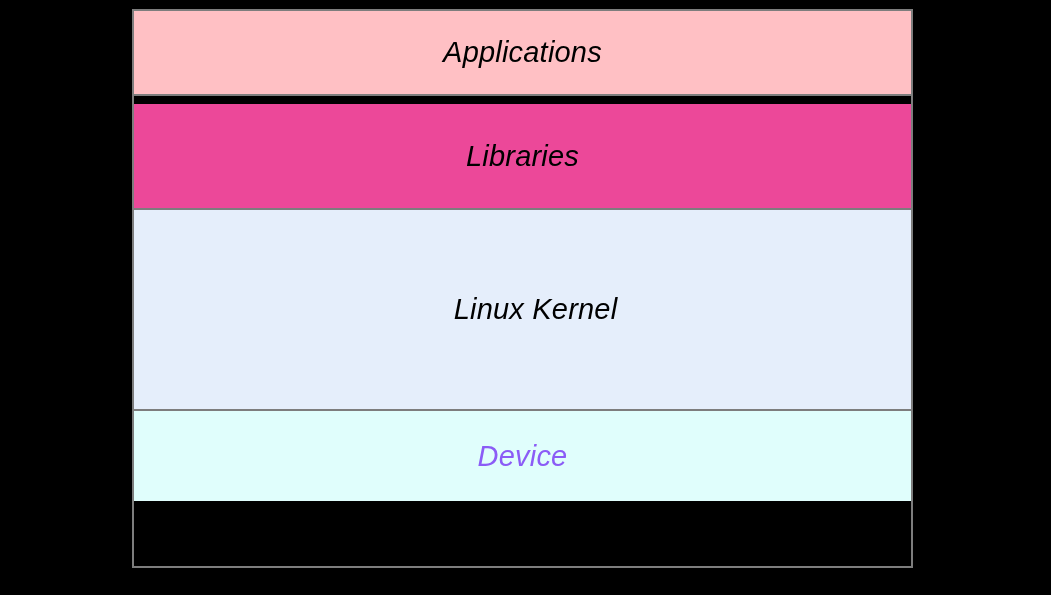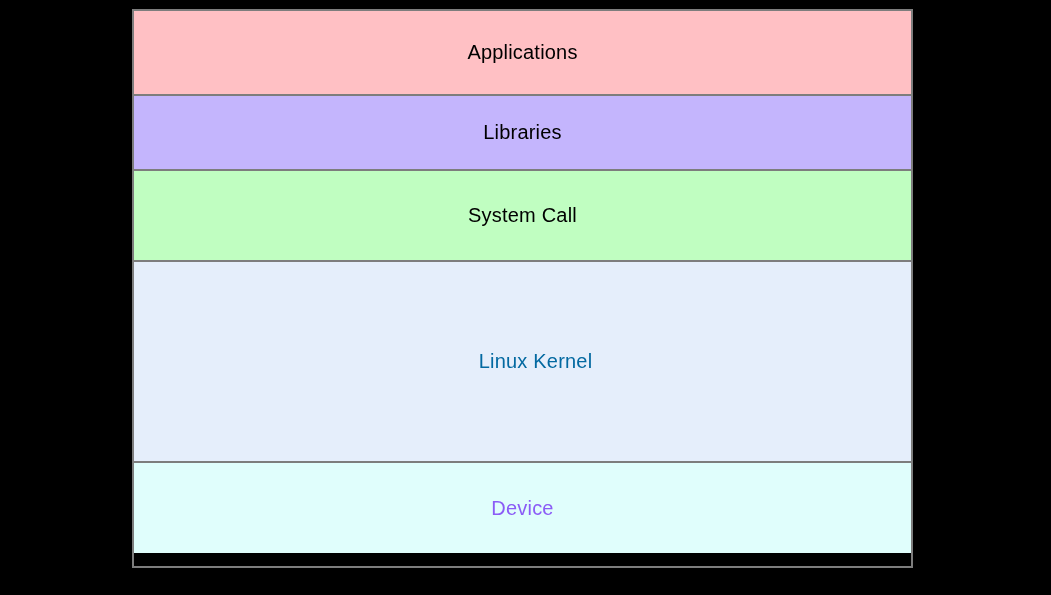--- a/index.html
+++ b/index.html
@@ -30,37 +30,35 @@
     border-bottom: 2px solid #7d7d7d;
     display: flex;
     align-items: center;
     justify-content: center;
     flex: 0 0 auto;
   }
   .layer:last-child {
     border-bottom: none;
   }
   .layer-label {
-    font-size: 20px;
+    font-size: 29px;
     color: #000000;
     letter-spacing: 0.2px;
+    font-style: italic;
   }
 </style>
 </head>
 <body style="background: rgb(0, 0, 0);">
 
 <div id="stack-diagram" style="border-color: rgb(125, 125, 125);">
   <div class="layer" style="background: rgb(255, 192, 196); height: 85px; border-bottom-color: rgb(125, 125, 125);">
     <span class="layer-label" style="color: rgb(0, 0, 0);">Applications</span>
   </div>
-  <div class="layer" style="background: #c4b5fd; height: 75px; border-bottom-color: rgb(125, 125, 125);">
+  <div class="layer" style="background: #ec4899; height: 106px; border-bottom-color: rgb(125, 125, 125); margin-top: 8px;">
     <span class="layer-label" style="color: rgb(0, 0, 0);">Libraries</span>
   </div>
-  <div class="layer" style="background: rgb(192, 254, 193); height: 91px; border-bottom-color: rgb(125, 125, 125);">
-    <span class="layer-label" style="color: rgb(0, 0, 0);">System Call</span>
-  </div>
   <div class="layer" style="background: rgb(229, 238, 251); height: 201px; border-bottom-color: rgb(125, 125, 125);">
-    <span class="layer-label" style="color: #0369a1; margin-left: 26px;">Linux Kernel</span>
+    <span class="layer-label" style="color: #000000; margin-left: 26px;">Linux Kernel</span>
   </div>
   <div class="layer" style="background: rgb(224, 254, 252); height: 90px; border-bottom-color: rgb(125, 125, 125);">
     <span class="layer-label" style="color: #8b5cf6;">Device</span>
   </div>
 </div>
 
 </body></html>

